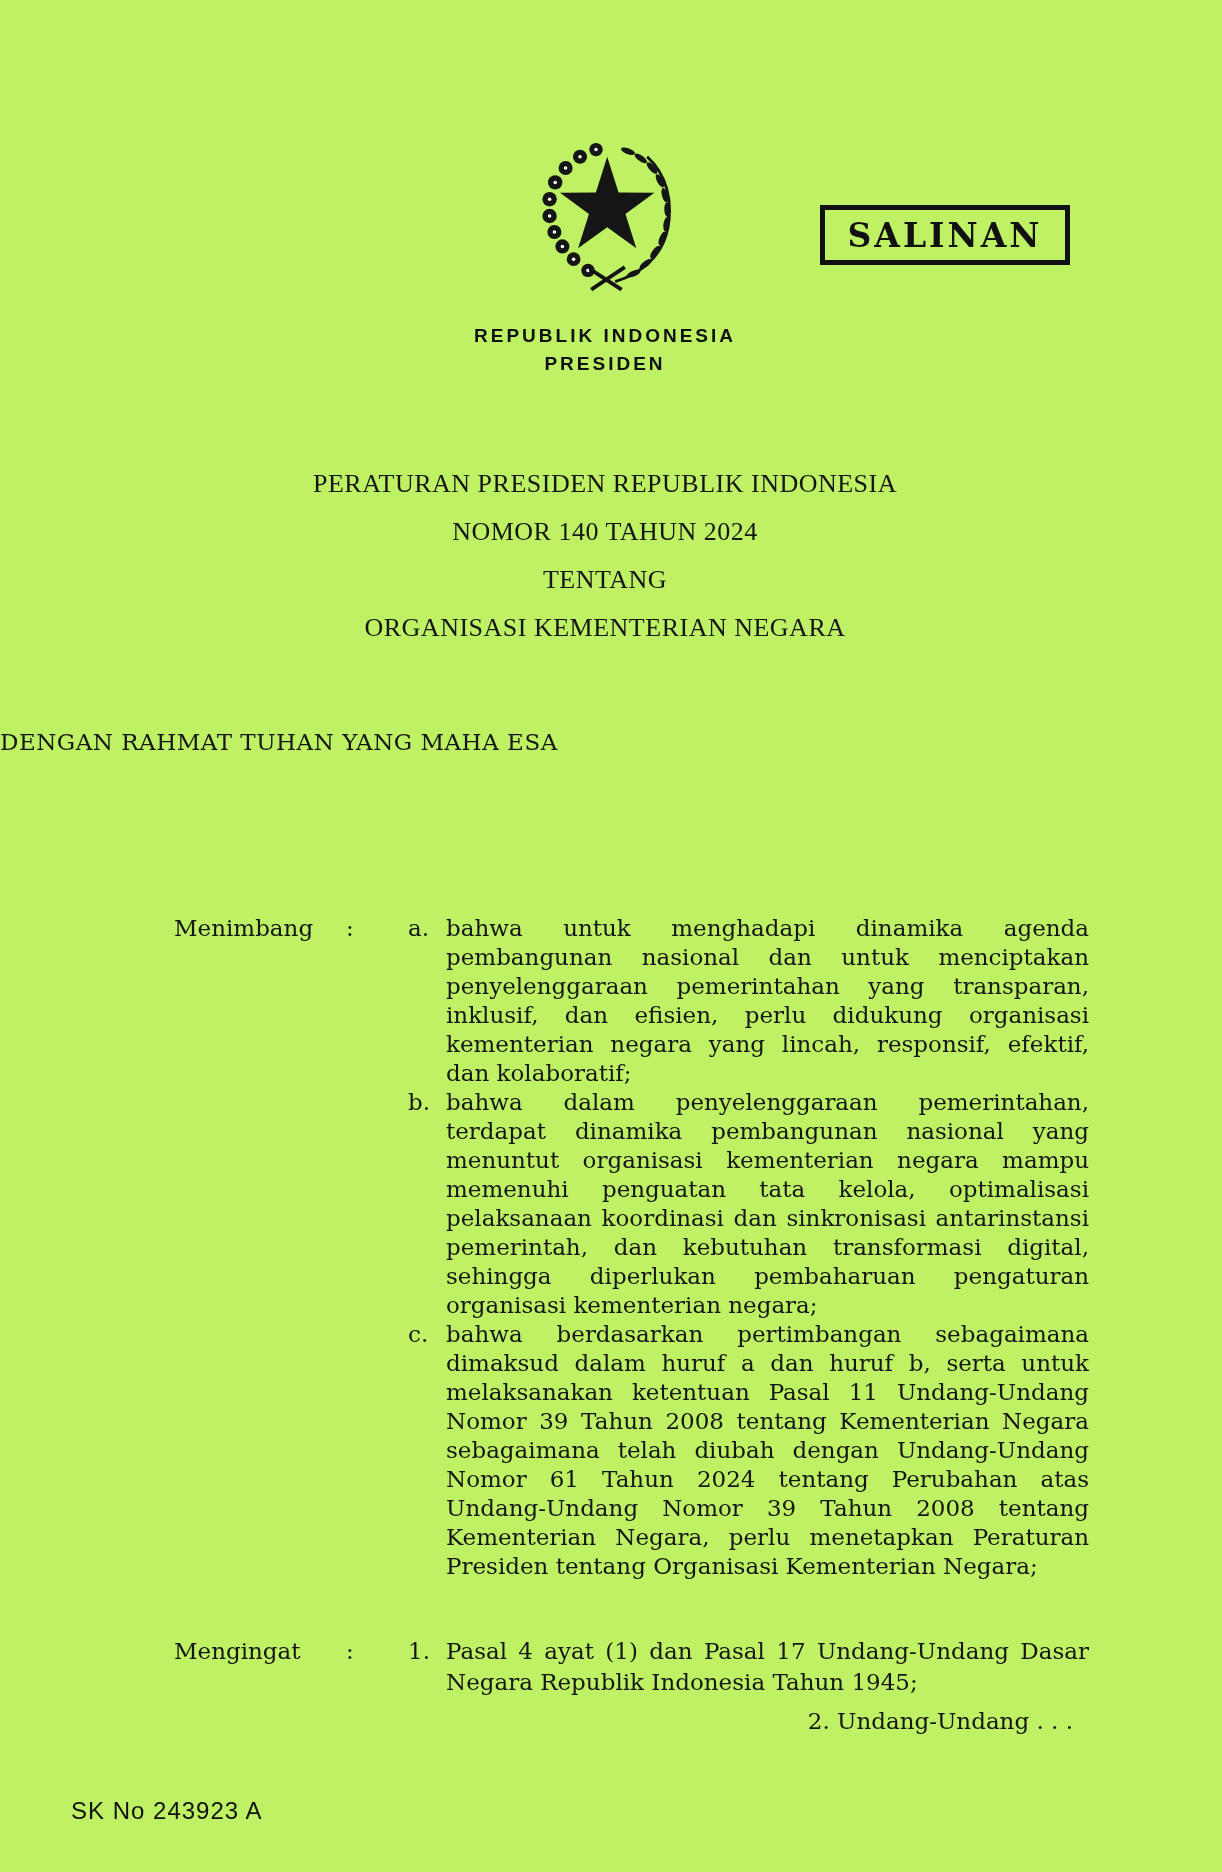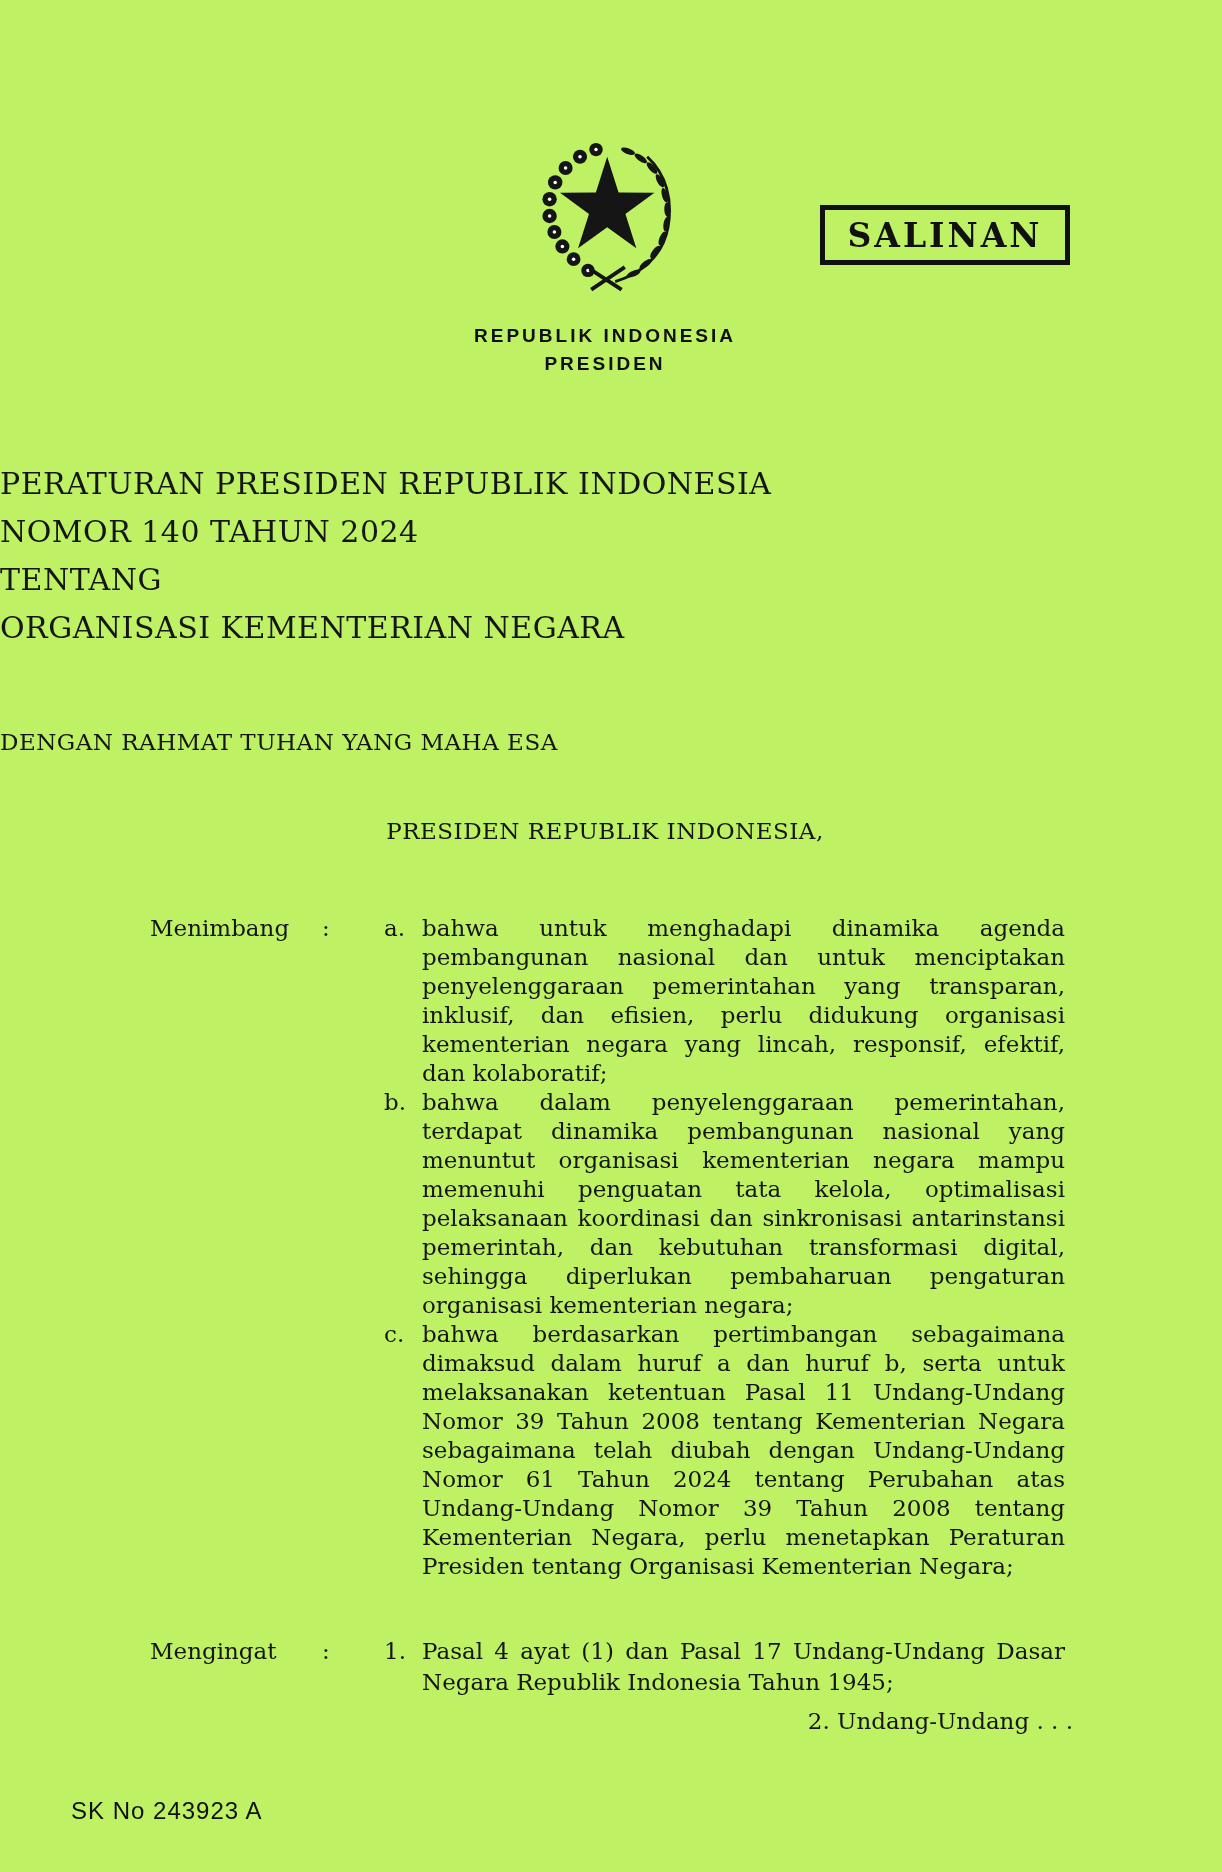--- a/index.html
+++ b/index.html
@@ -54,24 +54,25 @@
     letter-spacing: 3px;
     color: #111;
   }
 
   
   .doc-title {
     position: absolute;
     left: 0;
     top: 460px;
     width: 1210px;
-    text-align: left;
-    font-size: 30px;
+    text-align: center;
+    font-size: 26px;
     line-height: 48px;
     letter-spacing: 0.5px;
+    font-family: Liberation Serif, serif;
   }
   .preamble-invocation {
     position: absolute;
     left: 0;
     top: 729px;
     width: 1210px;
     text-align: left;
     font-size: 23px;
     letter-spacing: 0.5px;
   }
@@ -81,21 +82,21 @@
     top: 818px;
     width: 1210px;
     text-align: center;
     font-size: 23px;
     letter-spacing: 0.5px;
   }
 
   
   .clause-section {
     position: absolute;
-    left: 384px;
+    left: 408px;
     width: 681px;
     font-size: 23px;
     line-height: 29px;
   }
   .clause-section.menimbang { top: 914px; }
   .clause-section.mengingat { top: 1636px; line-height: 31px; }
   .clause-label {
     position: absolute;
     left: -234px; 
     top: 0;
@@ -196,21 +197,20 @@
   </div>
 
   <div class="doc-title">
     <div>PERATURAN PRESIDEN REPUBLIK INDONESIA</div>
     <div>NOMOR 140 TAHUN 2024</div>
     <div>TENTANG</div>
     <div>ORGANISASI KEMENTERIAN NEGARA</div>
   </div>
 
   <div class="preamble-invocation">DENGAN RAHMAT TUHAN YANG MAHA ESA</div>
-  <div class="preamble-issuer">PRESIDEN REPUBLIK INDONESIA,</div>
 
   <div class="clause-section menimbang">
     <span class="clause-label">Menimbang</span>
     <span class="clause-colon">:</span>
     <div class="clause-item">
       <span class="marker">a.</span>
       <span class="itext">bahwa untuk menghadapi dinamika agenda pembangunan nasional dan untuk menciptakan penyelenggaraan pemerintahan yang transparan, inklusif, dan efisien, perlu didukung organisasi kementerian negara yang lincah, responsif, efektif, dan kolaboratif;</span>
     </div>
     <div class="clause-item">
       <span class="marker">b.</span>

